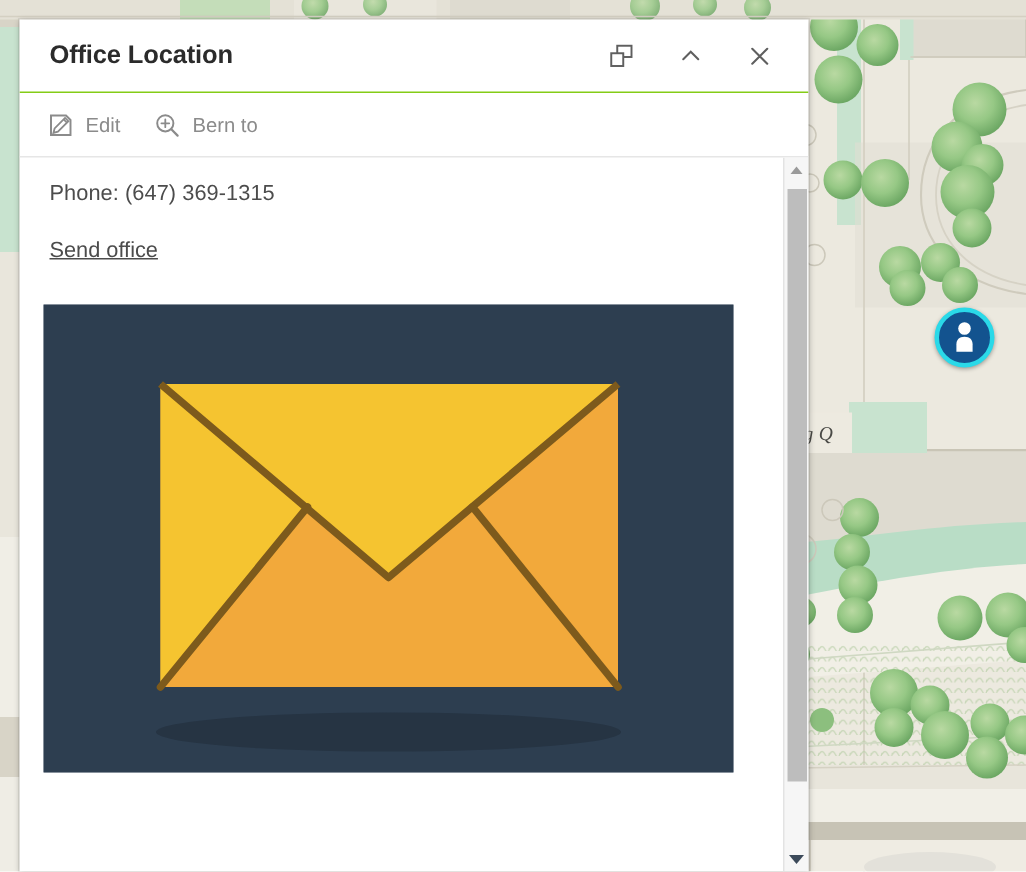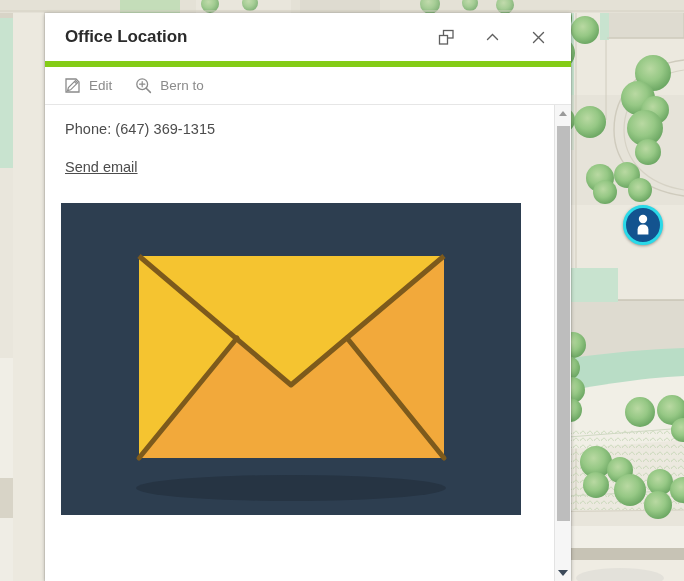--- a/index.html
+++ b/index.html
@@ -60,21 +60,20 @@
     position: absolute;
     left: 13px;
     top: 13px;
     width: 526px;
     height: 568px;
     background: #ffffff;
     box-shadow: 0 1px 4px rgba(0,0,0,.30), 0 0 0 1px rgba(0,0,0,.06);
     display: flex;
     flex-direction: column;
     overflow: hidden;
-    margin-left: 32px;
   }
 
   .popup-header {
     height: 48px;
     min-height: 48px;
     display: flex;
     align-items: center;
     padding: 0 14px 0 20px;
     box-sizing: border-box;
   }
@@ -105,21 +104,21 @@
   }
   .hdr-btn svg { display: block; }
 
   .toolbar {
     height: 44px;
     min-height: 44px;
     display: flex;
     align-items: center;
     padding: 0 0 0 18px;
     box-sizing: border-box;
-    border-top: 6px solid #84cc16;
+    border-top: 1px solid #84cc16;
     border-bottom: 1px solid #e6e6e6;
   }
   .tool {
     display: flex;
     align-items: center;
     gap: 7px;
     margin-right: 22px;
     cursor: pointer;
     color: #8b8b8b;
     font-size: 13.5px;
@@ -387,21 +386,21 @@
           <path d="M12.2 12.2 L16.4 16.4" stroke="#8b8b8b" stroke-width="1.5" stroke-linecap="round"></path>
         </svg>
         <span class="tool-label">Bern to</span>
       </div>
     </div>
 
     <div class="content-wrap">
       <div class="content">
         <div class="text-block">
           <p class="text-line">Phone: (647) 369-1315</p>
-          <a class="email-link">Send email</a>
+          <a class="email-link">Send office</a>
         </div>
 
         <div class="attachment">
           <svg width="460" height="312" viewBox="0 0 460 312">
             <rect x="0" y="0" width="460" height="312" fill="#2d3e50"></rect>
             <ellipse cx="230" cy="285" rx="155" ry="13" fill="#263443"></ellipse>
 
             <rect x="78" y="53" width="305" height="202" fill="#f2a93b"></rect>
 
             <path d="M78 53 L383 53 L230 182 Z" fill="#f5c430"></path>

